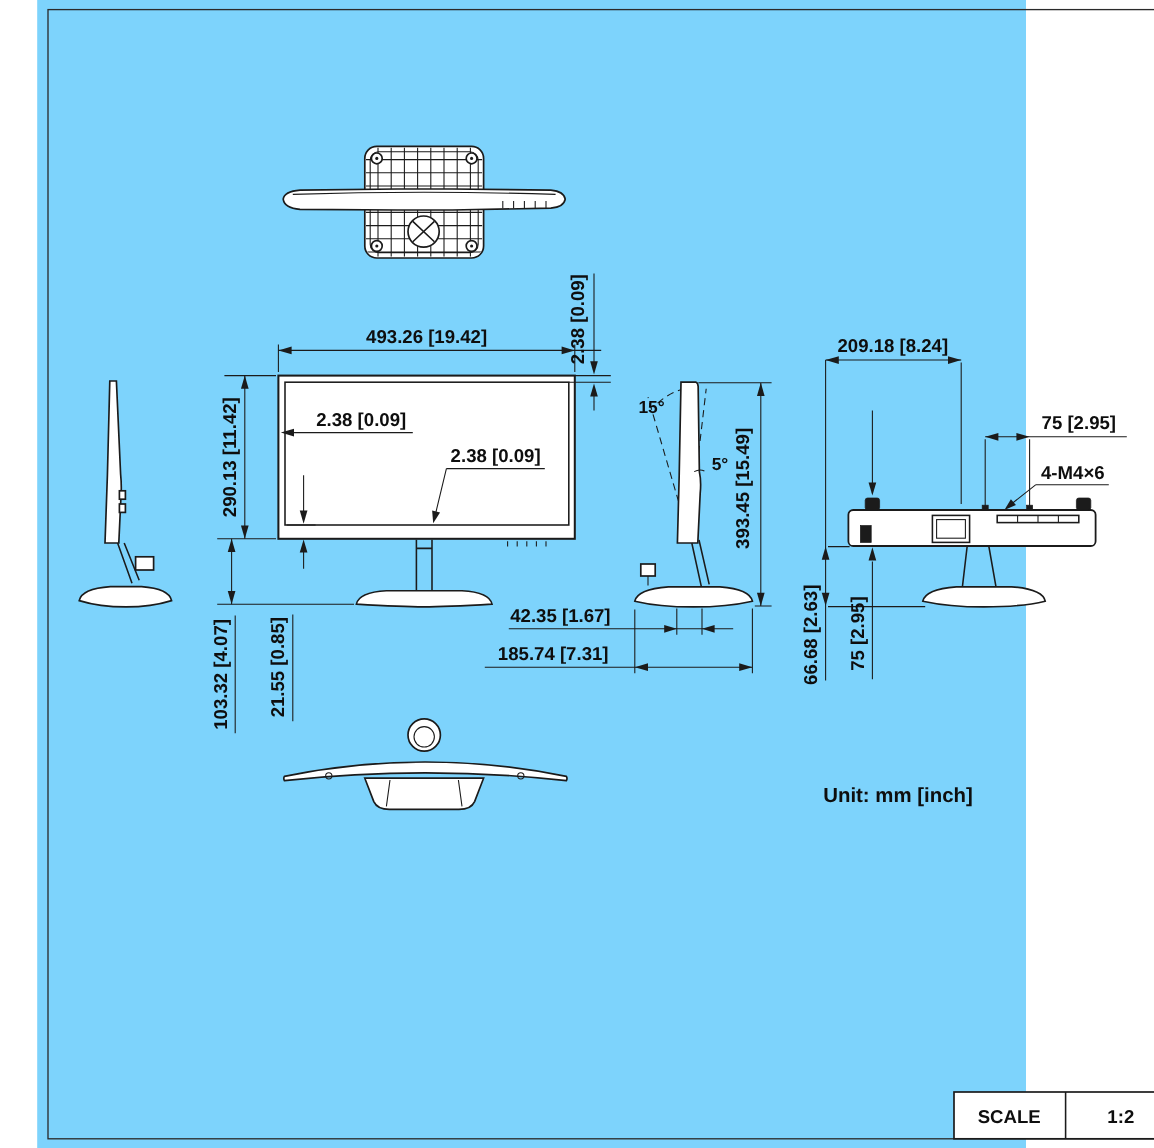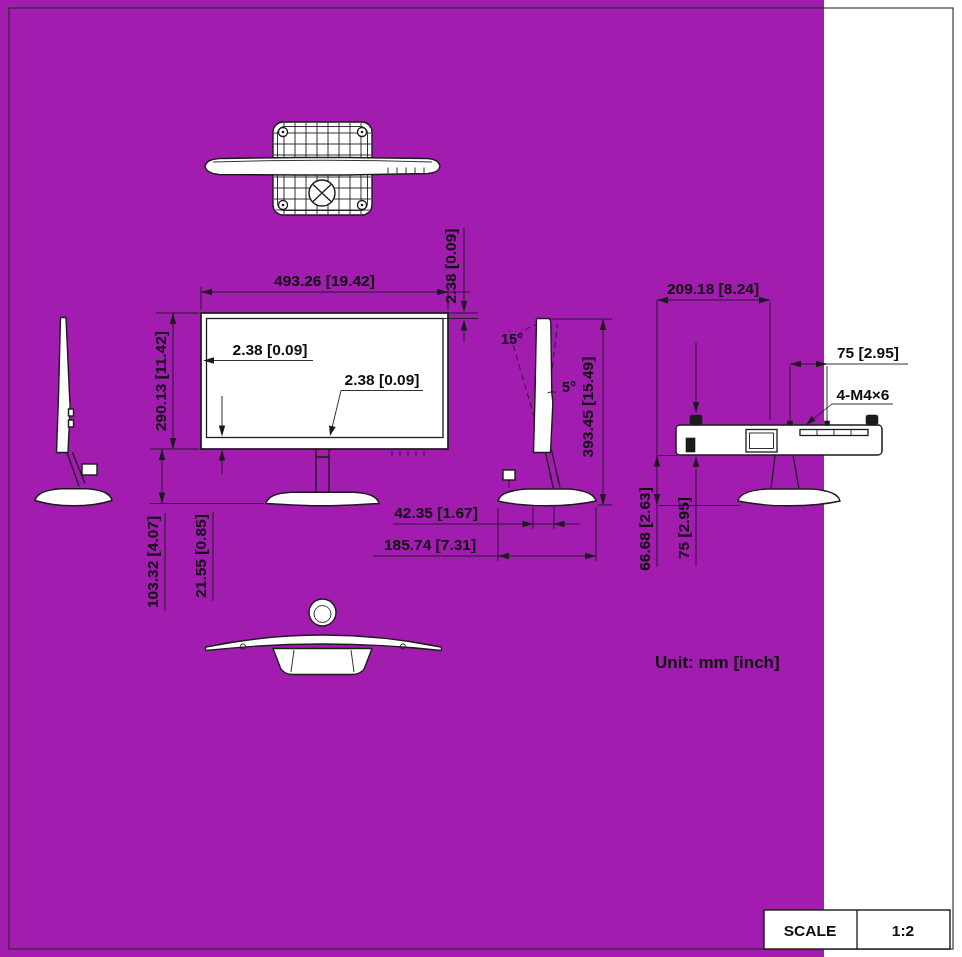--- a/index.html
+++ b/index.html
@@ -1,16 +1,16 @@
 <!DOCTYPE html>
 <html><head>
 <meta charset="utf-8">
 <style>
   html,body{margin:0;padding:0;background:#ffffff;}
-  .page{width:824px;height:957px;position:relative;background:#a21caf;font-family:"Liberation Sans",sans-serif;}
+  .page{width:824px;height:957px;position:relative;background:#7dd3fc;font-family:"Liberation Sans",sans-serif;margin-left:31px;}
   svg{display:block;}
   .frame{stroke:#2a2a2a;stroke-width:1.1;fill:none;}
   .o{stroke:#1b1b1b;stroke-width:1.4;fill:#ffffff;}
   .l{stroke:#1b1b1b;stroke-width:1.3;fill:none;}
   .t{stroke:#1b1b1b;stroke-width:0.9;fill:none;}
   .d{stroke-dasharray:6 4;}
   .a{fill:#1b1b1b;stroke:none;}
   .blk{fill:#1b1b1b;stroke:#1b1b1b;stroke-width:0.6;}
   text{font-family:"Liberation Sans",sans-serif;font-weight:bold;font-size:15.5px;fill:#0e0e0e;}
   .ang{font-size:14.5px;}

